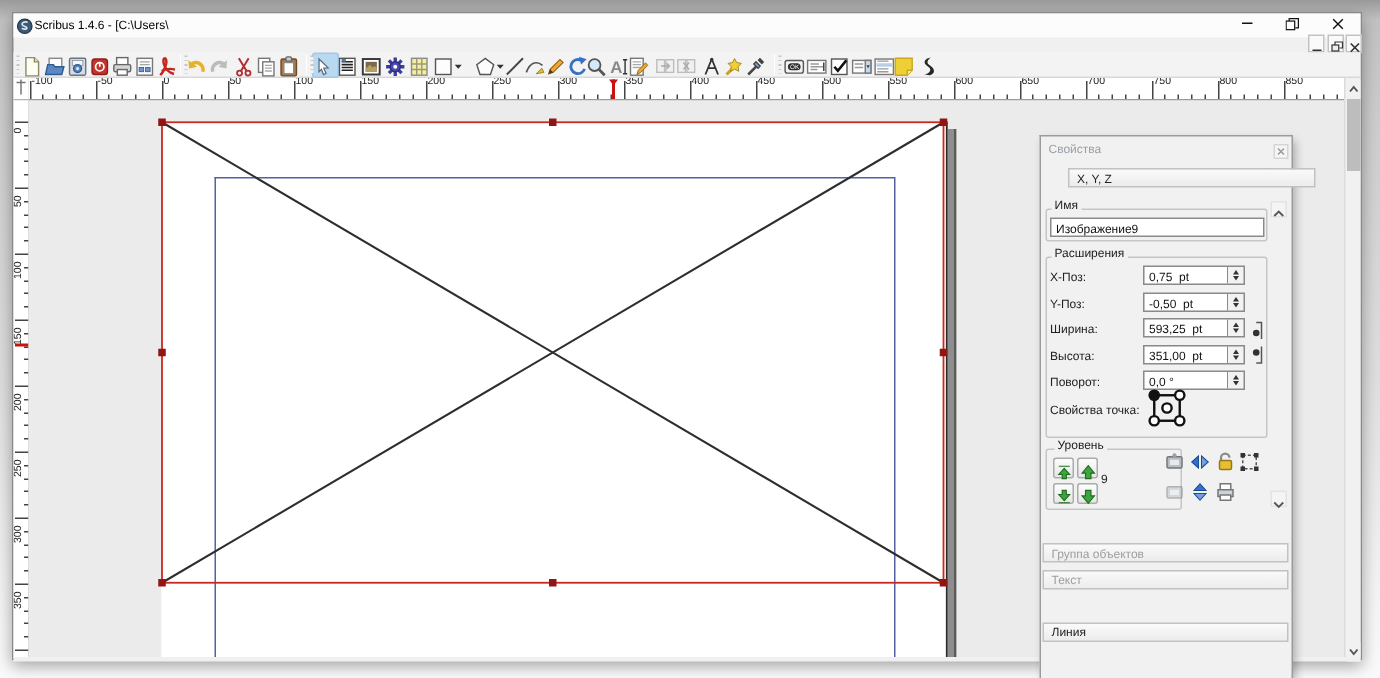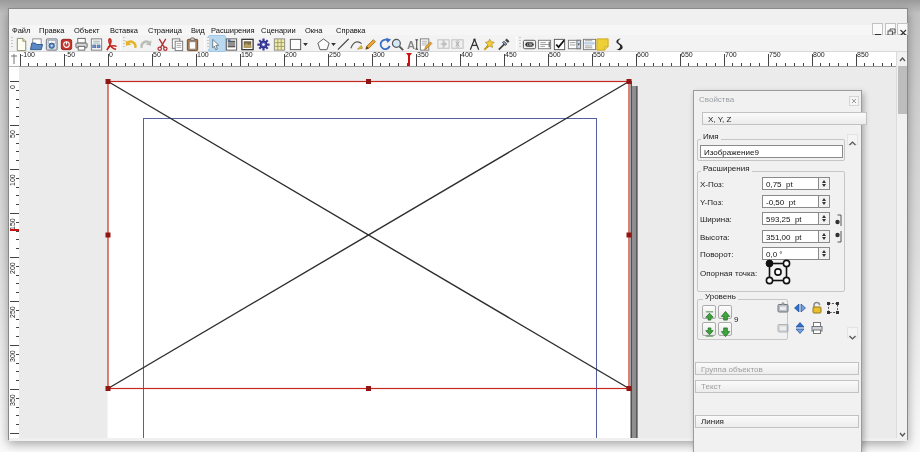--- a/index.html
+++ b/index.html
@@ -60,31 +60,39 @@
 #palette .spin { background:linear-gradient(to right,#fff 0,#fff 55px,#8a8a8a 55px,#8a8a8a 56px,#f2f2f2 56px); }
 #palette .spin::before { content:""; position:absolute; right:2.8px; top:1.8px; border-left:2.6px solid transparent; border-right:2.6px solid transparent; border-bottom:3.4px solid #333; }
 #palette .spin::after { content:""; position:absolute; right:2.8px; bottom:1.8px; border-left:2.6px solid transparent; border-right:2.6px solid transparent; border-top:3.4px solid #333; }
 #palette .lvlb { position:absolute; width:14px; height:14px; background:linear-gradient(#fdfdfd,#e6e6e6); border:1px solid #ababab; border-radius:2px; padding:0.5px 0.5px; }
 #palette .pib { position:absolute; width:15px; height:15px; }
 #palette .psb { position:absolute; width:11px; height:11px; background:#f4f4f4; border:1px solid #e3e3e3; }
 </style>
 </head>
 <body>
 <div id="win">
-  <div id="menubar">
-    <span style="left:3px">Файл</span>
-    <span style="left:30px">Правка</span>
-    <span style="left:65px">Объект</span>
-    <span style="left:101px">Вставка</span>
-    <span style="left:139px">Страница</span>
-    <span style="left:182px">Вид</span>
-    <span style="left:202px">Расширения</span>
-    <span style="left:252px">Сценарии</span>
-    <span style="left:296px">Окна</span>
-    <span style="left:327px">Справка</span>
+  <div id="titlebar">
+    <svg class="abs" style="left:2px;top:2.5px" width="11" height="11" viewBox="0 0 13 13">
+        <circle cx="6.5" cy="6.5" r="5.7" fill="#3c5a77"></circle>
+        <circle cx="6.5" cy="6.5" r="5.7" fill="none" stroke="#23374c"></circle>
+        <path d="M8.8 3.4c-2.4-1-4.6.1-4.4 1.7.2 1.4 2.2 1.5 3.2 2 .9.4.8 1.6-.6 1.7-1 .1-2-.2-2.8-.8" fill="none" stroke="#dce8f2" stroke-width="1.3"></path>
+      </svg>
+    <div class="ttl">Scribus 1.4.6 - [C:\Users\</div>
+    <div id="tbtn-min"></div>
+    <div id="tbtn-max">
+        <svg class="abs" style="left:3px;top:2.5px" width="9" height="9" viewBox="0 0 11 11">
+          <rect x="0.5" y="2.5" width="7" height="7" fill="#fdfdfd" stroke="#111"></rect>
+          <path d="M3 2.5 V0.5 H10.5 V8 H8" fill="none" stroke="#111"></path>
+        </svg>
+      </div>
+    <div id="tbtn-cls">
+        <svg class="abs" style="left:4px;top:2.5px" width="8" height="8" viewBox="0 0 10 10">
+          <path d="M1 1 L9 9 M9 1 L1 9" stroke="#111" stroke-width="1.2"></path>
+        </svg>
+      </div>
   </div>
   <div class="mdib" style="left:863px"><svg width="9" height="9" viewBox="0 0 9 9" style="margin:1px">
         <path d="M1 6.5h6" stroke="#333"></path>
       </svg></div>
   <div class="mdib" style="left:876px"><svg width="9" height="9" viewBox="0 0 9 9" style="margin:1px">
         <rect x="1" y="3" width="4.5" height="4" fill="#eee" stroke="#333" stroke-width="0.8"></rect>
         <path d="M3 3 V1 H8 V5 H6" fill="none" stroke="#333" stroke-width="0.8"></path>
       </svg></div>
   <div class="mdib" style="left:888px"><svg width="9" height="9" viewBox="0 0 9 9" style="margin:1px">
         <path d="M1.5 2 L7 7.5 M7 2 L1.5 7.5" stroke="#333" stroke-width="1.1"></path>
@@ -584,21 +592,21 @@
   </div>
   <div id="botstrip"></div>
 </div>
 <div id="palette">
   <div class="abs" style="left:5px;top:4px;font-size:8px;color:#9a9fa6">Свойства</div>
   <div class="abs" style="left:155px;top:5px;width:10px;height:10px;background:#f5f5f5;border:1px solid #d5d5d5">
       <svg width="8" height="8" style="display:block">
         <path d="M2 2 L6 6 M6 2 L2 6" stroke="#9a9a9a" stroke-width="1"></path>
       </svg>
     </div>
-  <div class="pbar" style="left:8px;top:21px;width:165px">
+  <div class="pbar" style="left:18px;top:21px;width:165px">
       <span>X, Y, Z</span>
     </div>
   <div class="grp" style="left:3px;top:48px;width:148px;height:22px"></div>
   <div class="glab" style="left:7px;top:41px">Имя</div>
   <div class="fld" style="left:6px;top:54px;width:143px;height:13px">
       <span style="left:3px">Изображение9</span>
     </div>
   <div class="grp" style="left:3px;top:80px;width:148px;height:121px"></div>
   <div class="glab" style="left:7px;top:73px">Расширения</div>
   <div class="flab" style="left:6px;top:89px">Х-Поз:</div>
@@ -622,21 +630,21 @@
       <span style="left:3px">0,0 °</span>
     </div>
   <svg class="abs" style="left:139px;top:122px" width="10" height="31">
       <g fill="none" stroke="#555">
         <path d="M4.5 2 H8 V13" fill="none"></path>
         <path d="M4.5 29 H8 V18" fill="none"></path>
       </g>
       <circle cx="4.5" cy="9" r="2.2" fill="#333"></circle>
       <circle cx="4.5" cy="22" r="2.2" fill="#333"></circle>
     </svg>
-  <div class="flab" style="left:6px;top:178px">Опорная точка:</div>
+  <div class="flab" style="left:6px;top:178px">Свойства точка:</div>
   <svg class="abs" style="left:70px;top:167px" width="28" height="28" viewBox="0 0 28 28">
     <rect x="5.5" y="5.5" width="17" height="17" fill="none" stroke="#111" stroke-width="1.6"></rect>
     <g fill="#fff" stroke="#111" stroke-width="1.6">
       <circle cx="22.5" cy="5.5" r="3.1"></circle>
         <circle cx="5.5" cy="22.5" r="3.1"></circle>
         <circle cx="22.5" cy="22.5" r="3.1"></circle>
         <circle cx="14" cy="14" r="3.1"></circle>
     </g>
     <circle cx="5.5" cy="5.5" r="3.4" fill="#111" stroke="#111"></circle>
   </svg>

